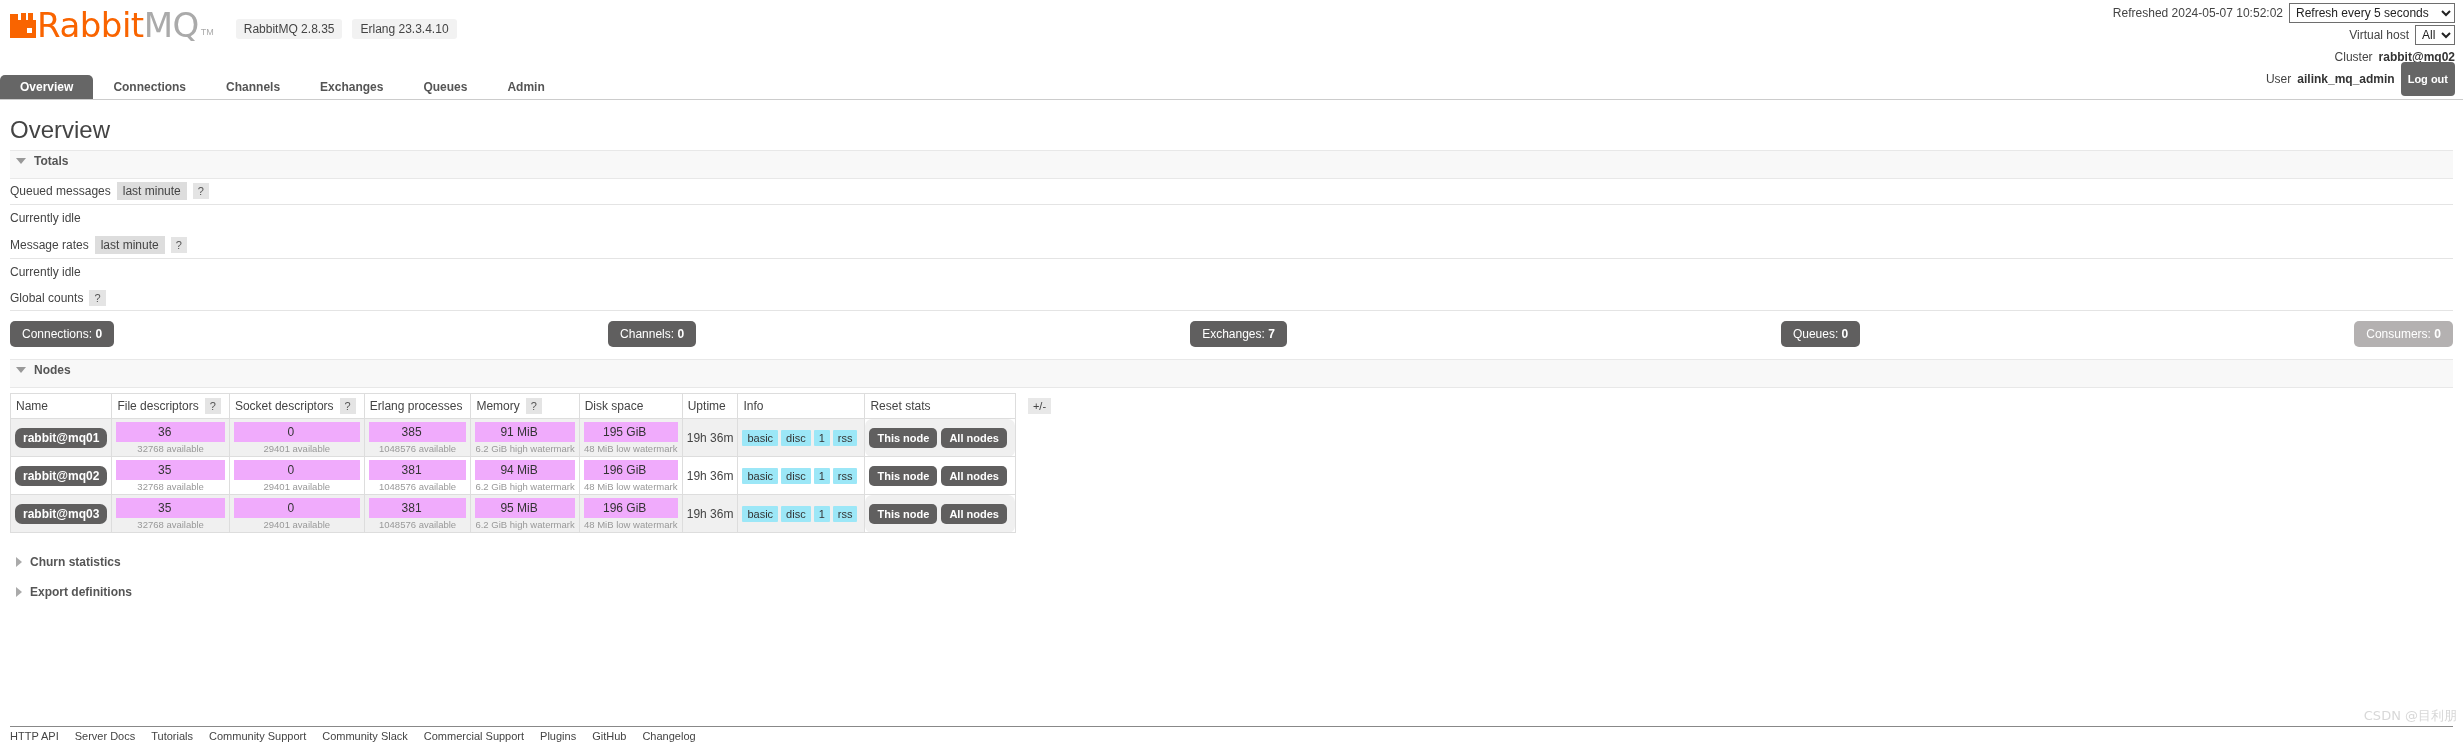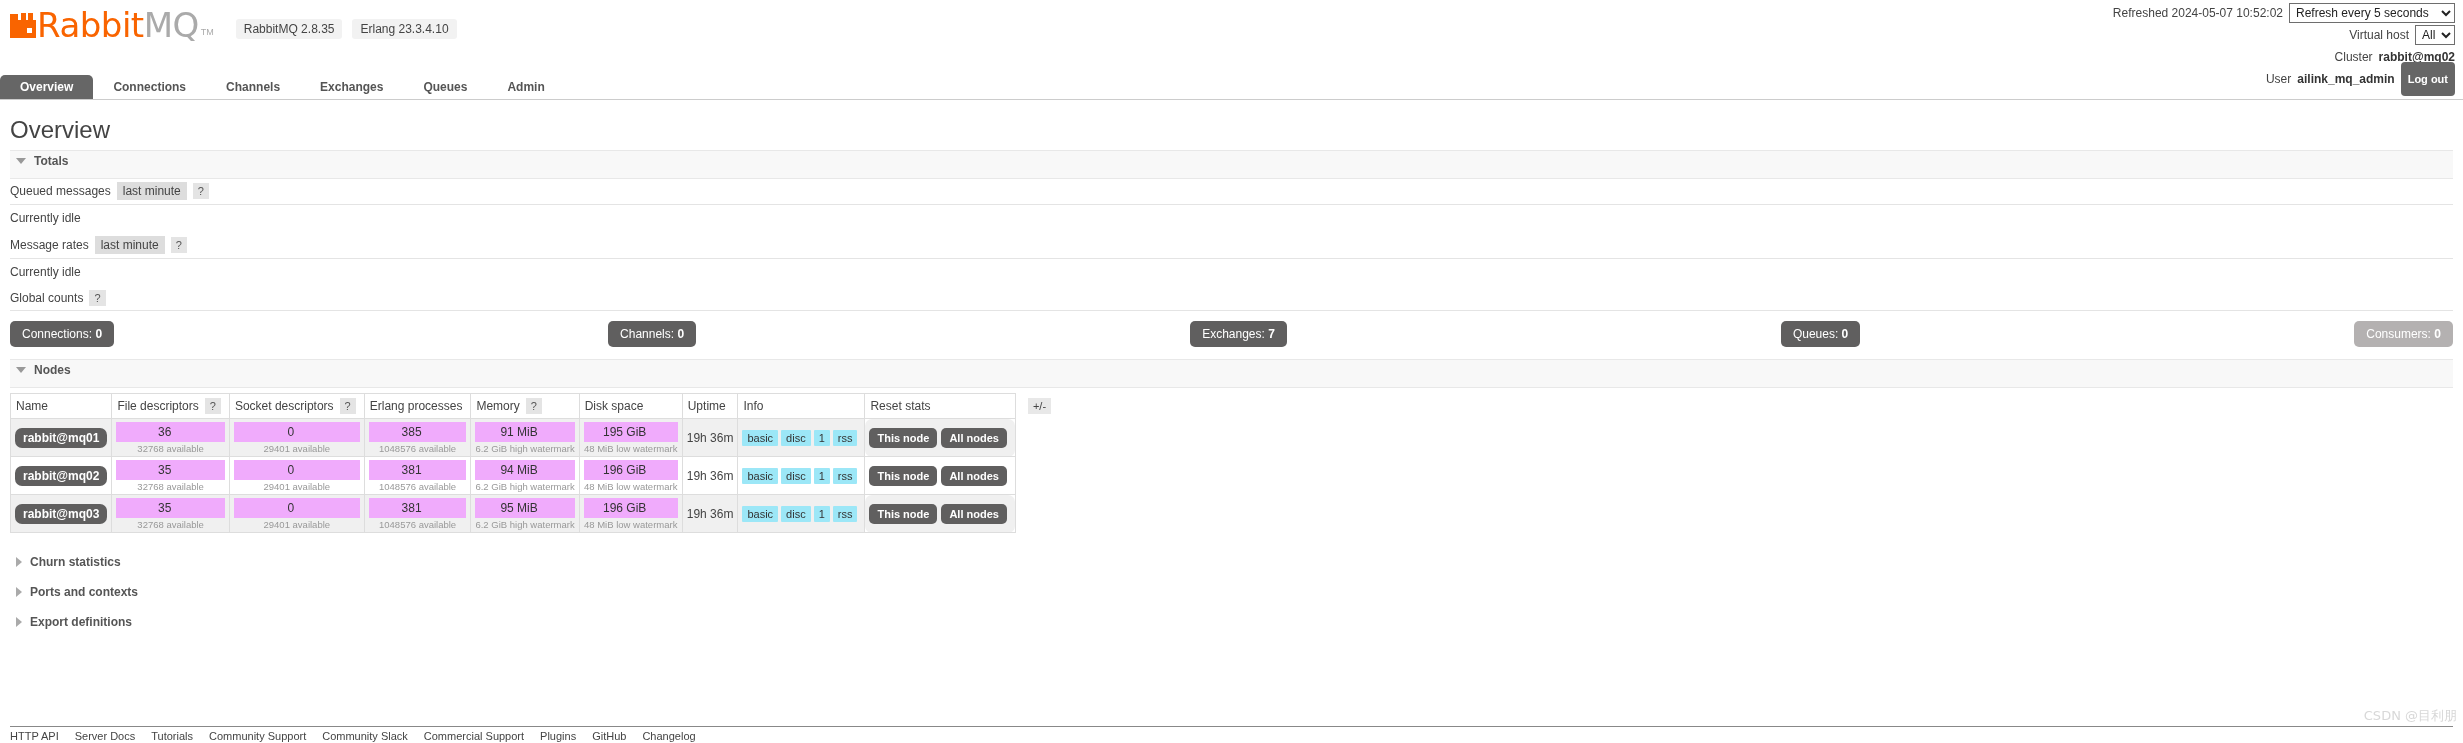--- a/index.html
+++ b/index.html
@@ -595,24 +595,20 @@
       </tbody>
   </table>
 
   <div class="collapsed-sections" id="collapsed-sections">
       <div class="section-head plain">
         <span class="tri right"></span>
         <span>Churn statistics</span>
       </div>
       <div class="section-head plain">
         <span class="tri right"></span>
-        <span>Ports and contexts</span>
-      </div>
-      <div class="section-head plain">
-        <span class="tri right"></span>
         <span>Export definitions</span>
       </div>
     </div>
 
 </div>
 
 <div class="watermark">CSDN @目利朋</div>
 
 <div id="footer"><a href="#">HTTP API</a><a href="#">Server Docs</a><a href="#">Tutorials</a><a href="#">Community Support</a><a href="#">Community Slack</a><a href="#">Commercial Support</a><a href="#">Plugins</a><a href="#">GitHub</a><a href="#">Changelog</a></div>
 

